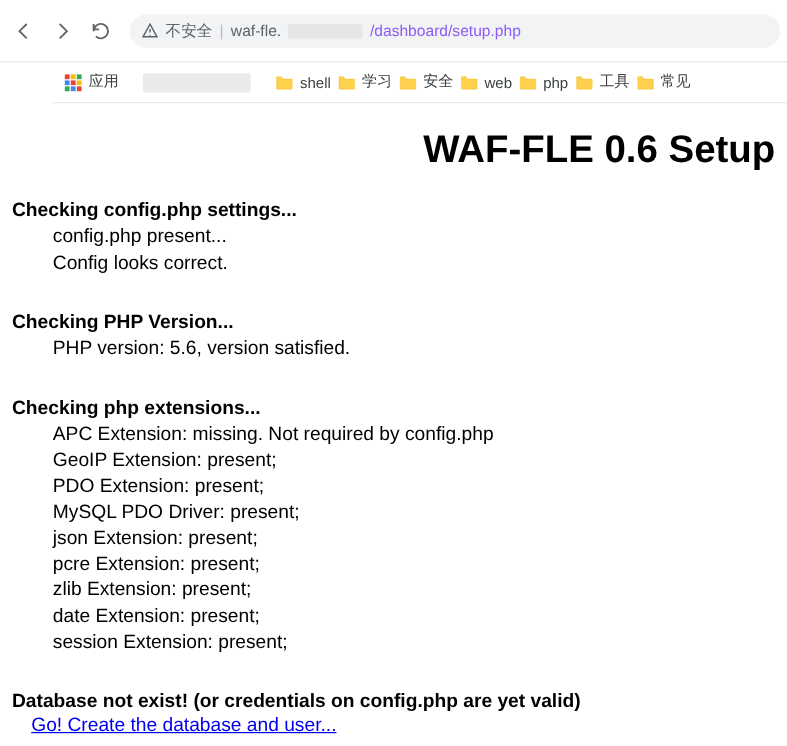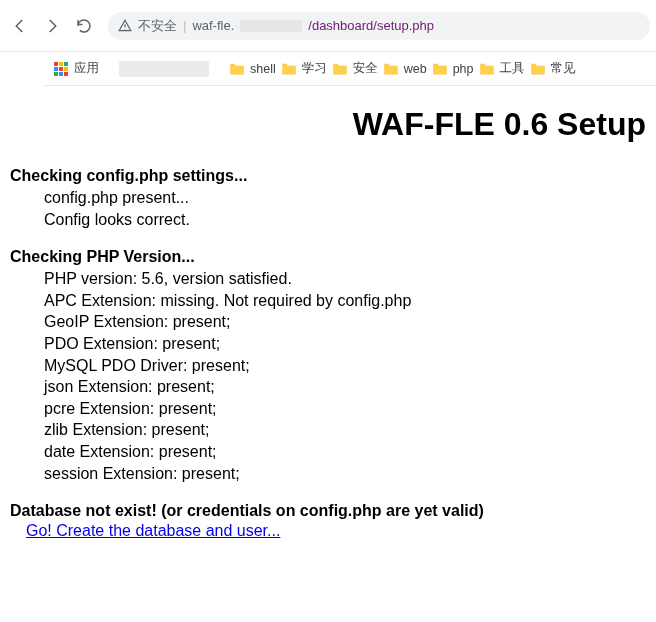--- a/index.html
+++ b/index.html
@@ -55,21 +55,21 @@
     }
     .address-bar .warn-icon {
       width: 14px;
       height: 14px;
       fill: #5f6368;
       flex-shrink: 0;
     }
     .address-bar .sep {
       color: #bdbdbd;
     }
-    .url-dim { color: #701a75; }
+    .url-dim { color: #8b5cf6; }
     .url-redacted {
       background: #e6e6e6;
       display: inline-block;
       width: 62px;
       height: 12px;
       border-radius: 2px;
       vertical-align: middle;
     }
     .bookmarks-bar {
       height: 34px;
@@ -134,21 +134,21 @@
     h1 {
       font-size: 32px;
       font-weight: bold;
       margin: 8px 0 24px 0;
       color: #000;
       text-align: right;
     }
     .section-title {
       font-size: 16px;
       font-weight: bold;
-      margin-top: 18px;
+      margin-top: 30px;
       margin-bottom: 2px;
       color: #000;
     }
     .section-title.first {
       margin-top: 4px;
     }
     .line {
       font-size: 16px;
       margin-left: 34px;
       line-height: 1.35;
@@ -256,20 +256,21 @@
 </div>
 
 <div class="content">
   <h1>WAF-FLE 0.6 Setup</h1>
   <div id="sections">
       <div class="section-title first">Checking config.php settings...</div>
       <div class="line">config.php present...</div>
       <div class="line">Config looks correct.</div>
       <div class="section-title">Checking PHP Version...</div>
       <div class="line">PHP version: 5.6, version satisfied.</div>
+      <div class="section-title">Checking php extensions...</div>
       <div class="line">APC Extension: missing. Not required by config.php</div>
       <div class="line">GeoIP Extension: present;</div>
       <div class="line">PDO Extension: present;</div>
       <div class="line">MySQL PDO Driver: present;</div>
       <div class="line">json Extension: present;</div>
       <div class="line">pcre Extension: present;</div>
       <div class="line">zlib Extension: present;</div>
       <div class="line">date Extension: present;</div>
       <div class="line">session Extension: present;</div>
     </div>

